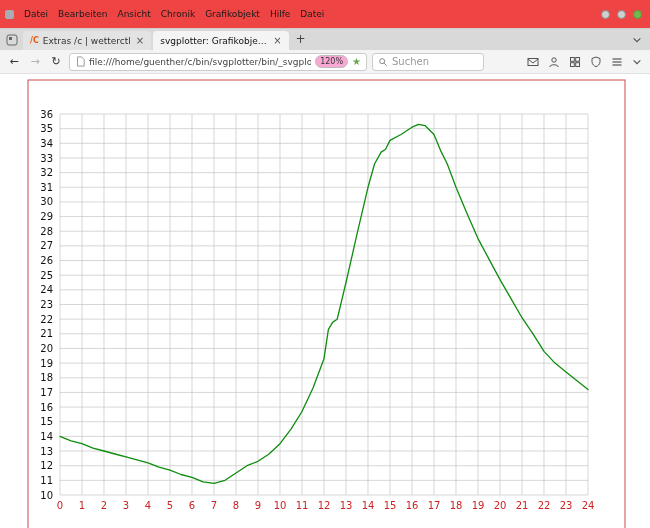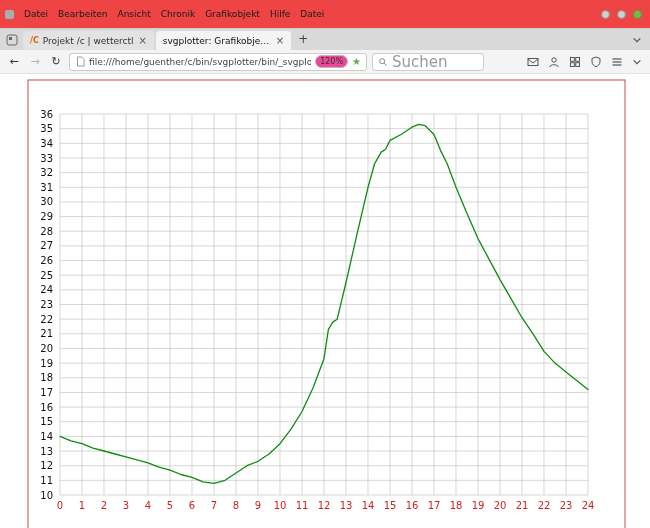--- a/index.html
+++ b/index.html
@@ -30,25 +30,25 @@
 
   
   .navbar{height:24px;background:#f4f4f4;display:flex;align-items:center;
     padding:0 6px;gap:5px;box-sizing:border-box;border-bottom:1px solid #e2e2e2;}
   .nav-glyph{width:16px;text-align:center;font-size:11px;color:#333;flex:none;line-height:1;}
   .nav-glyph.disabled{color:#b3b3b3;}
   .urlbar{width:298px;height:18px;background:#fff;border:1px solid #ccc;border-radius:3px;
     display:flex;align-items:center;padding:0 5px;gap:4px;box-sizing:border-box;flex:none;}
   .url-text{font-size:9px;color:#444;white-space:nowrap;overflow:hidden;flex:1;}
   .zoom-badge{font-size:8px;border:1px solid #bbb;border-radius:7px;padding:0 4px;
-    color:#333;background:#ec4899;flex:none;line-height:11px;}
+    color:#333;background:#f9a8d4;flex:none;line-height:11px;}
   .star{color:#6aa84f;font-size:10px;flex:none;line-height:1;}
   .searchbar{width:112px;height:18px;background:#fff;border:1px solid #ccc;border-radius:3px;
     display:flex;align-items:center;padding:0 5px;gap:4px;box-sizing:border-box;flex:none;}
-  .search-placeholder{font-size:15px;color:#999;}
+  .search-placeholder{font-size:10px;color:#999;}
   .nav-right{display:flex;align-items:center;gap:9px;margin-left:auto;padding-right:2px;}
   .mini-icon{display:block;}
 
   
   .content{position:relative;width:650px;height:468px;background:#fff;}
   .content svg{position:absolute;left:0;top:0;}
 </style>
 </head>
 <body>
 
@@ -70,21 +70,21 @@
     </span>
   </div>
 
   <div class="tabbar">
     <svg class="ffview" viewBox="0 0 12 12">
       <rect x="1" y="1" width="10" height="10" rx="2" fill="none" stroke="#666" stroke-width="1"></rect>
       <rect x="3" y="3" width="3" height="3" fill="#666"></rect>
     </svg>
     <div class="tab inactive">
       <span class="favicon-c">/C</span>
-      <span class="tab-label">Projekt /c | wetterctl</span>
+      <span class="tab-label">Extras /c | wetterctl</span>
       <span class="tab-close">×</span>
     </div>
     <div class="tab active">
       <span class="tab-label">svgplotter: Grafikobjekt auf</span>
       <span class="tab-close">×</span>
     </div>
     <span class="newtab">+</span>
     <span class="tabbar-right">
       <svg class="mini-icon" width="10" height="10" viewBox="0 0 12 12">
         <polyline points="2,4 6,8 10,4" fill="none" stroke="#555" stroke-width="1.4"></polyline>

